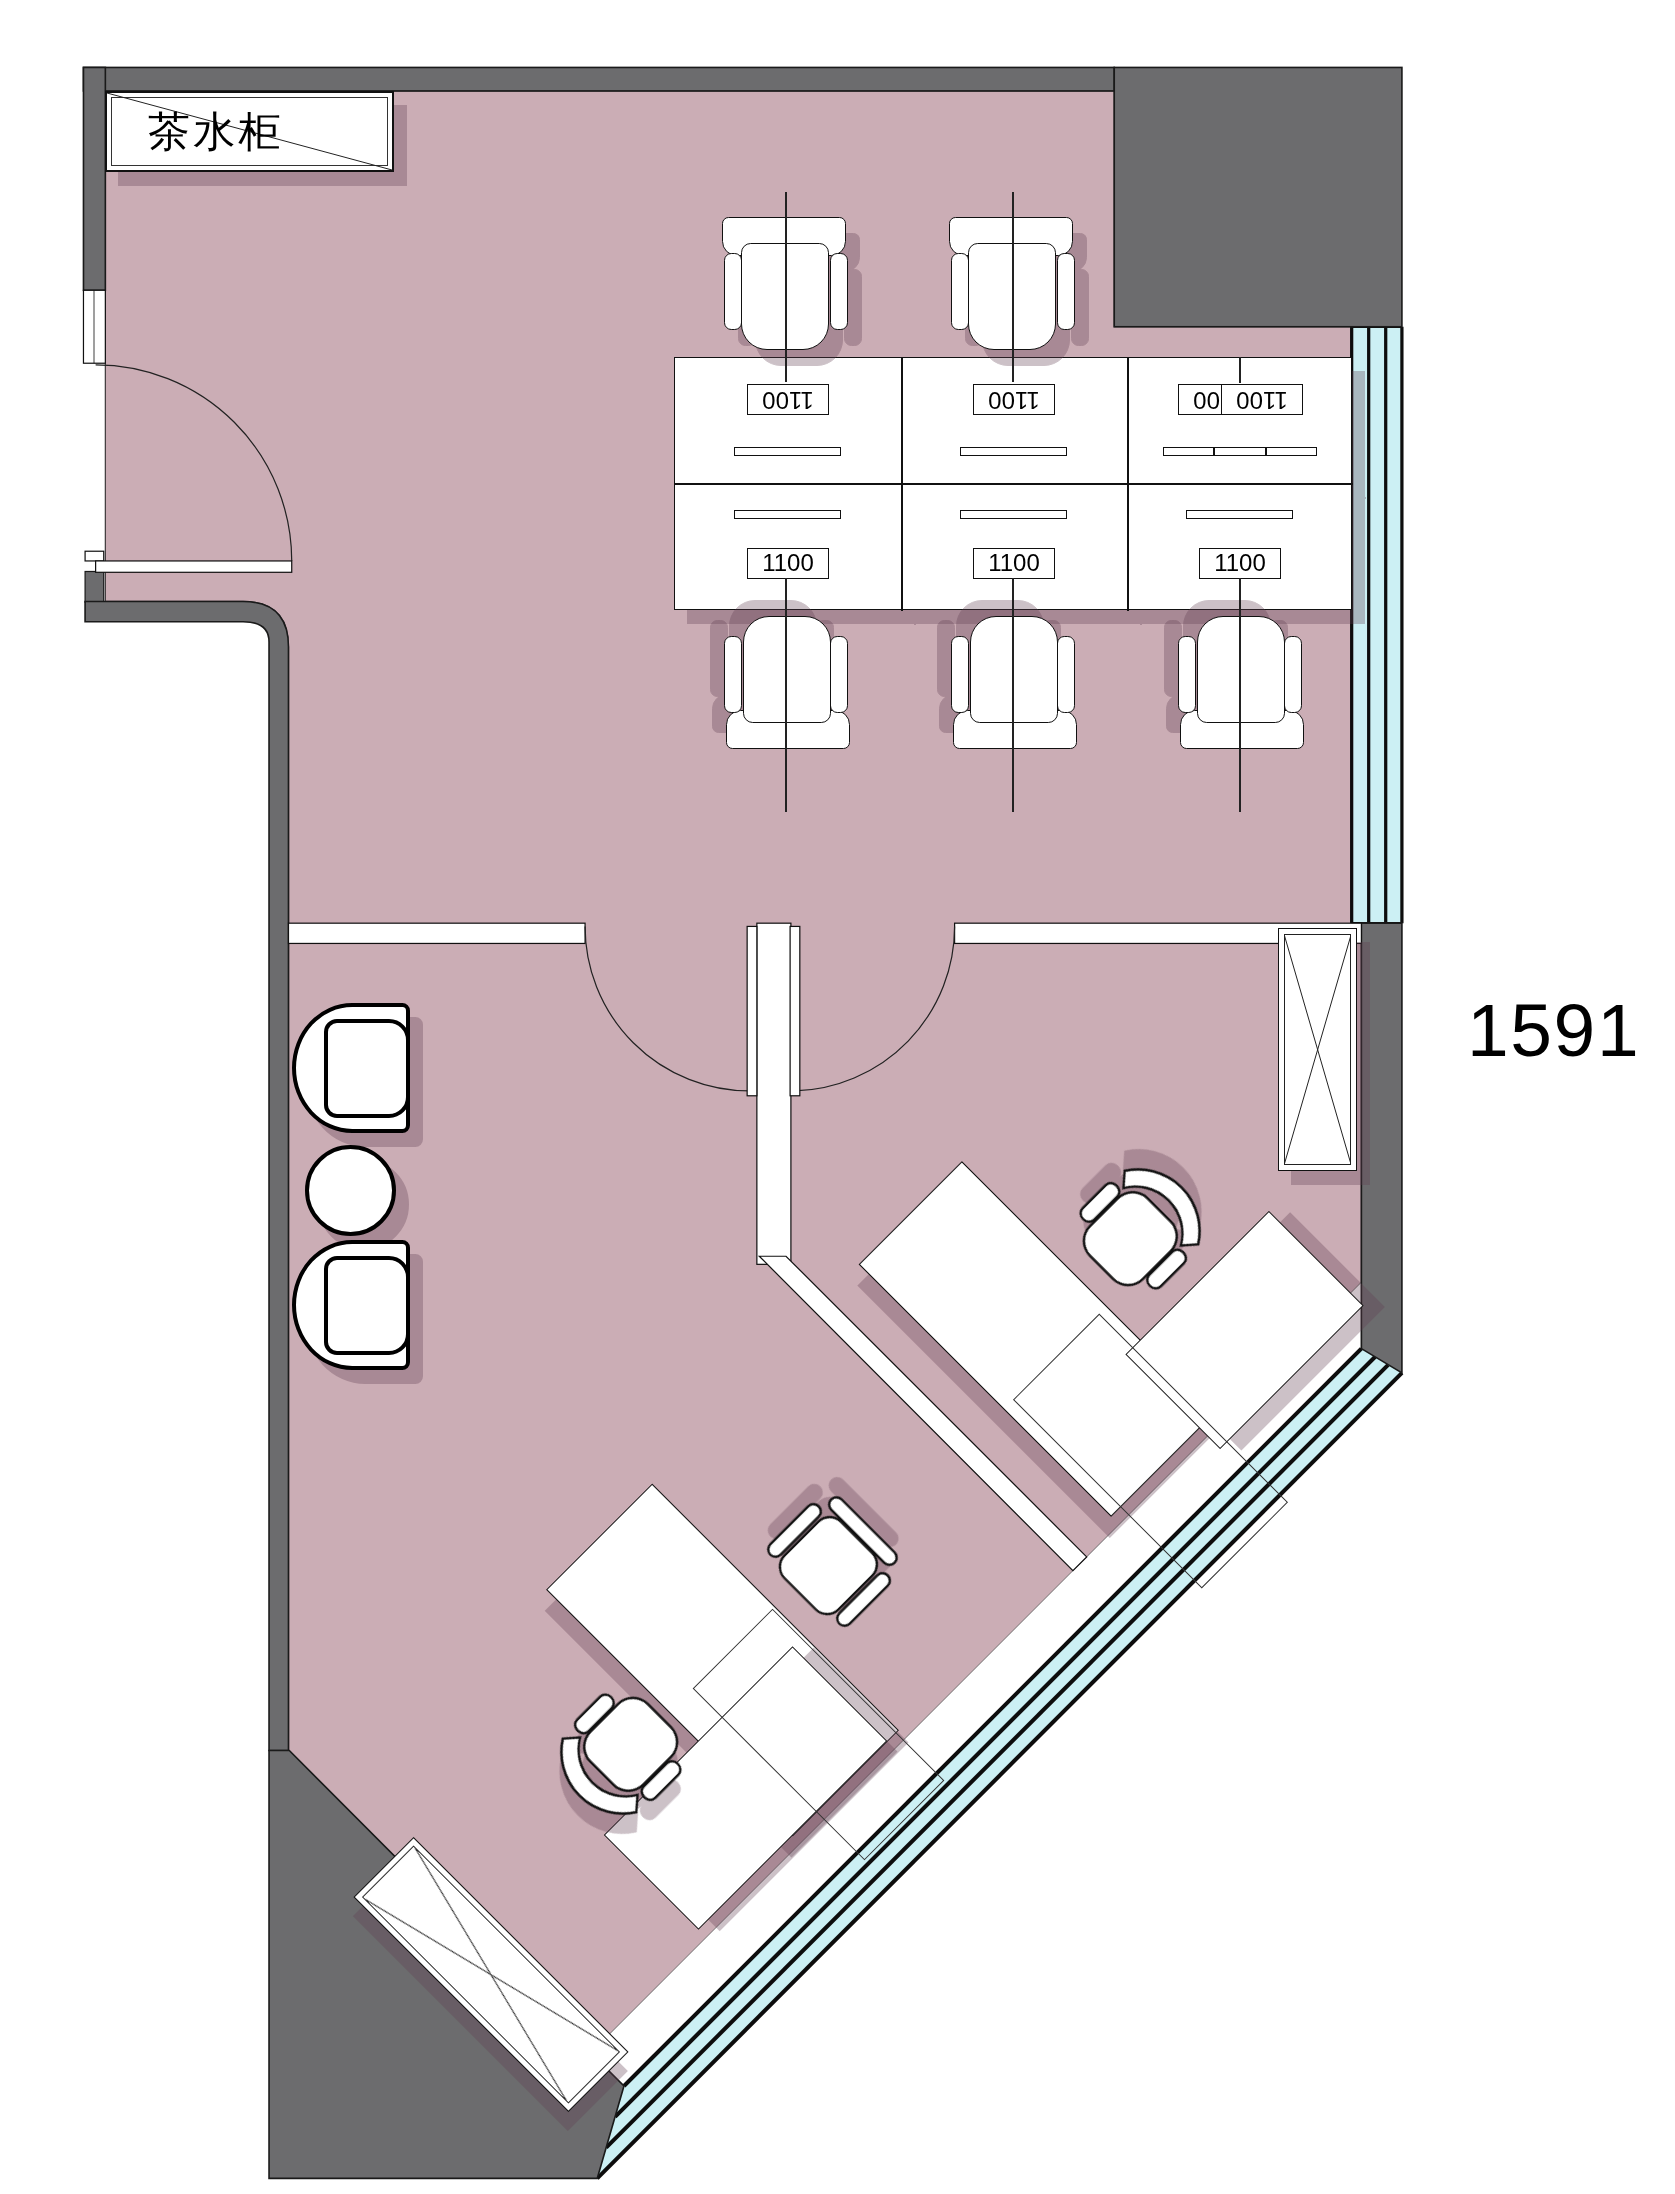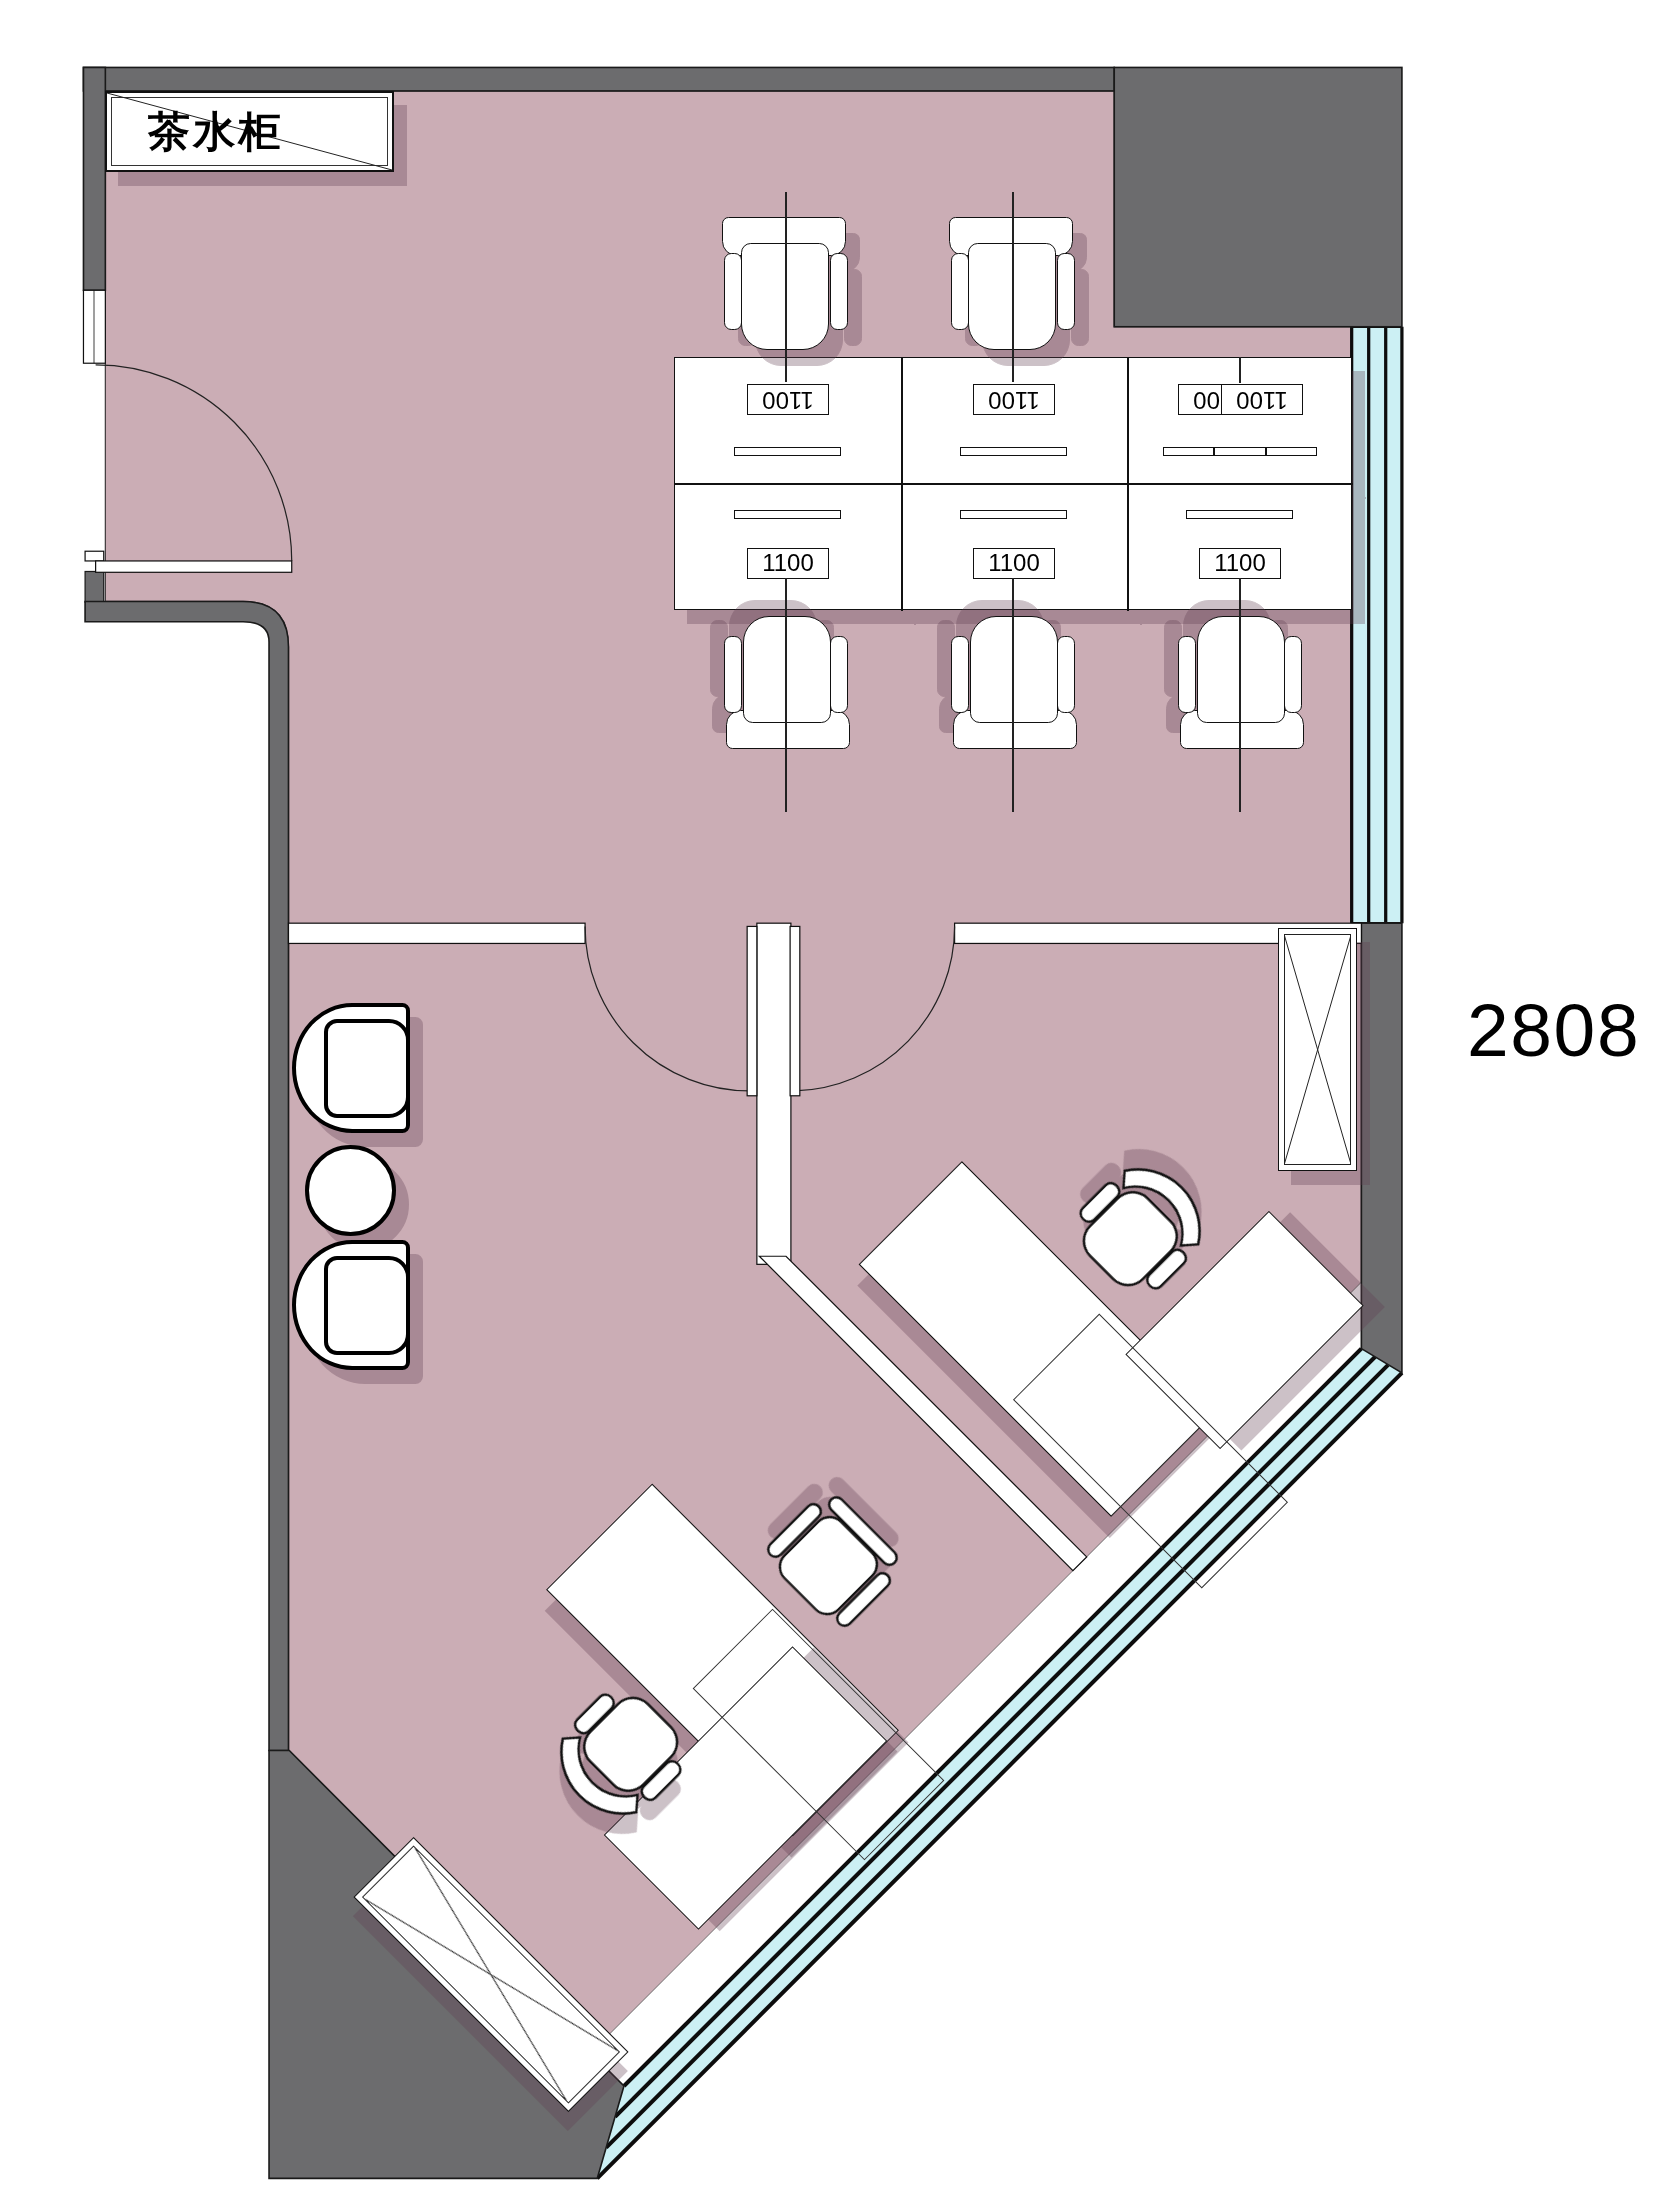--- a/index.html
+++ b/index.html
@@ -3,21 +3,21 @@
 <meta charset="utf-8">
 <style>
   html,body{margin:0;padding:0;background:#ffffff;}
   body{width:1675px;height:2194px;font-family:"Liberation Sans",sans-serif;}
   #plan{position:relative;width:1675px;height:2194px;background:#ffffff;overflow:hidden;}
   #shell{position:absolute;left:0;top:0;}
   .shadowed{filter:drop-shadow(13px 14.6px 0 rgba(96,62,80,0.32));}
   
   #tea-cabinet{position:absolute;left:105px;top:91px;width:289px;height:81px;background:#fff;border:2.4px solid #111;box-sizing:border-box;}
   #tea-cabinet .inner{position:absolute;left:4px;top:4px;right:4px;bottom:4px;border:0.8px solid #333;}
-  #tea-cabinet .lbl{position:absolute;left:41px;top:11.3px;font-size:42px;font-weight:bold;color:#000;letter-spacing:3.2px;white-space:nowrap;}
+  #tea-cabinet .lbl{position:absolute;left:41px;top:11.3px;font-size:42px;font-weight:normal;color:#000;letter-spacing:3.2px;white-space:nowrap;}
   
   #desk-block{position:absolute;left:674px;top:357px;width:678px;height:253px;background:#fff;border:1.6px solid #111;box-sizing:border-box;}
   .vline,.hline{position:absolute;background:#111;}
   .dcell-box{position:absolute;width:82px;height:31px;border:1.6px solid #111;box-sizing:border-box;background:#fff;
              font-size:24px;line-height:27.6px;text-align:center;color:#000;}
   .rot180{transform:rotate(180deg);}
   .slot{position:absolute;width:107px;height:9px;border:1.6px solid #111;box-sizing:border-box;background:#fff;}
   .slot-wide{width:154px;}
   .slot .seg{position:absolute;top:-0.8px;bottom:-0.8px;width:1.6px;background:#111;}
   .centerline{position:absolute;width:1.6px;background:#222;}
@@ -223,16 +223,16 @@
     <rect x="34" y="8" width="92" height="100" rx="26" fill="#fff" stroke="#111" stroke-width="3"></rect>
   </svg>
 
   <svg class="chair-svg" style="left:772px;top:1500px;transform:rotate(225deg);" width="122" height="122" viewBox="0 0 150 150">
     <rect x="6" y="26" width="18" height="84" rx="9" fill="#fff" stroke="#111" stroke-width="3"></rect>
     <rect x="126" y="26" width="18" height="84" rx="9" fill="#fff" stroke="#111" stroke-width="3"></rect>
     <rect x="20" y="118" width="110" height="18" rx="9" fill="#fff" stroke="#111" stroke-width="3"></rect>
     <rect x="28" y="18" width="94" height="98" rx="20" fill="#fff" stroke="#111" stroke-width="3"></rect>
   </svg>
 
-  <div id="room-number">2808</div>
+  <div id="room-number">1591</div>
 
 </div>
 
 
 </body></html>

